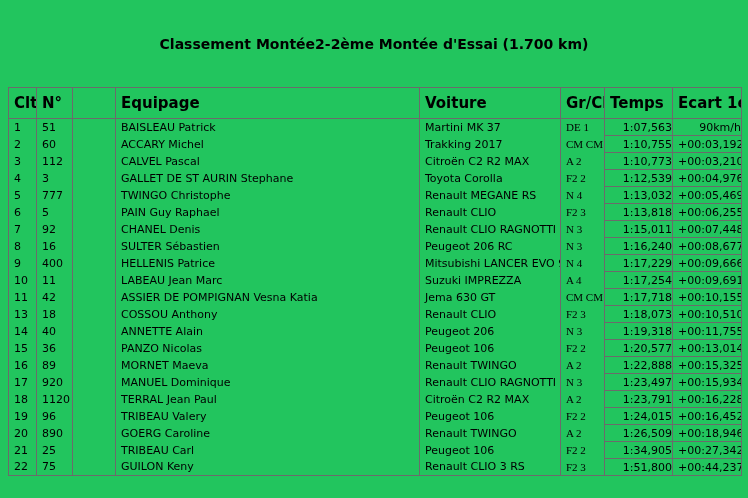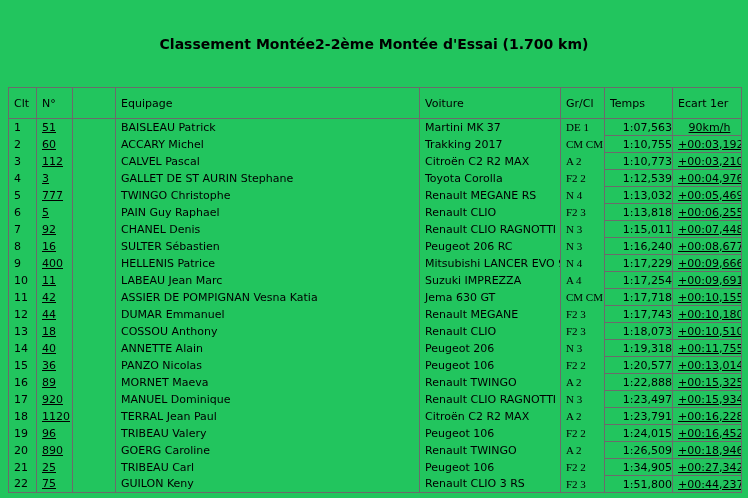--- a/index.html
+++ b/index.html
@@ -36,39 +36,39 @@
     overflow: hidden;
     white-space: nowrap;
     font-weight: normal;
     color: #000000;
   }
   table.results thead th {
     border-bottom: 1px solid #6b6b6b;
     height: 30px;
     vertical-align: middle;
     text-align: left;
-    font-size: 11px;
-    font-weight: normal;
+    font-size: 15px;
+    font-weight: bold;
     padding: 0 0 0 5px;
   }
   table.results tbody td {
     height: 16px;
     vertical-align: middle;
     font-size: 11px;
     padding: 0 0 0 5px;
   }
   
   td.clt  { padding-left: 4px; }
-  td.num  { font-weight: bold; padding-left: 6px; text-decoration: underline; }
+  td.num  { font-weight: bold; padding-left: 6px; }
   td.flag { }
   td.crew { padding-left: 6px; }
   td.car  { font-size: 9.5px; }
   td.grcl { font-size: 10px; padding-left: 4px; font-family: Liberation Serif, serif; }
   td.time { text-align: right; padding: 0 5px 0 0; border-bottom: 1px solid #6b6b6b; }
-  td.gap  { text-align: center; padding: 0 5px 0 0; border-bottom: 1px solid #6b6b6b; text-decoration: underline; }
+  td.gap  { text-align: right; padding: 0 5px 0 0; border-bottom: 1px solid #6b6b6b; }
 </style>
 </head>
 <body>
 
 <div class="page">
 
   <div class="title">Classement Montée2-2ème Montée d'Essai (1.700 km)</div>
 
   <table class="results">
     <colgroup>
@@ -198,30 +198,20 @@
       <td class="clt">11</td>
       <td class="num">42</td>
       <td class="flag"></td>
       <td class="crew">ASSIER DE POMPIGNAN Vesna Katia</td>
       <td class="car">Jema 630 GT</td>
       <td class="grcl">CM CM</td>
       <td class="time">1:17,718</td>
       <td class="gap">+00:10,155</td>
     </tr>
         <tr>
-      <td class="clt">12</td>
-      <td class="num">44</td>
-      <td class="flag"></td>
-      <td class="crew">DUMAR Emmanuel</td>
-      <td class="car">Renault MEGANE</td>
-      <td class="grcl">F2 3</td>
-      <td class="time">1:17,743</td>
-      <td class="gap">+00:10,180</td>
-    </tr>
-        <tr>
       <td class="clt">13</td>
       <td class="num">18</td>
       <td class="flag"></td>
       <td class="crew">COSSOU Anthony</td>
       <td class="car">Renault CLIO</td>
       <td class="grcl">F2 3</td>
       <td class="time">1:18,073</td>
       <td class="gap">+00:10,510</td>
     </tr>
         <tr>

